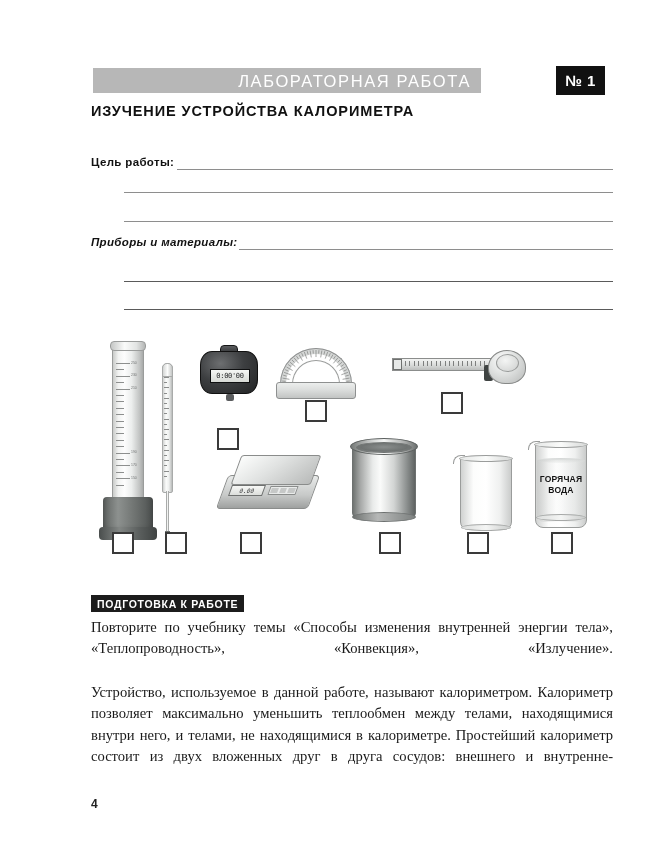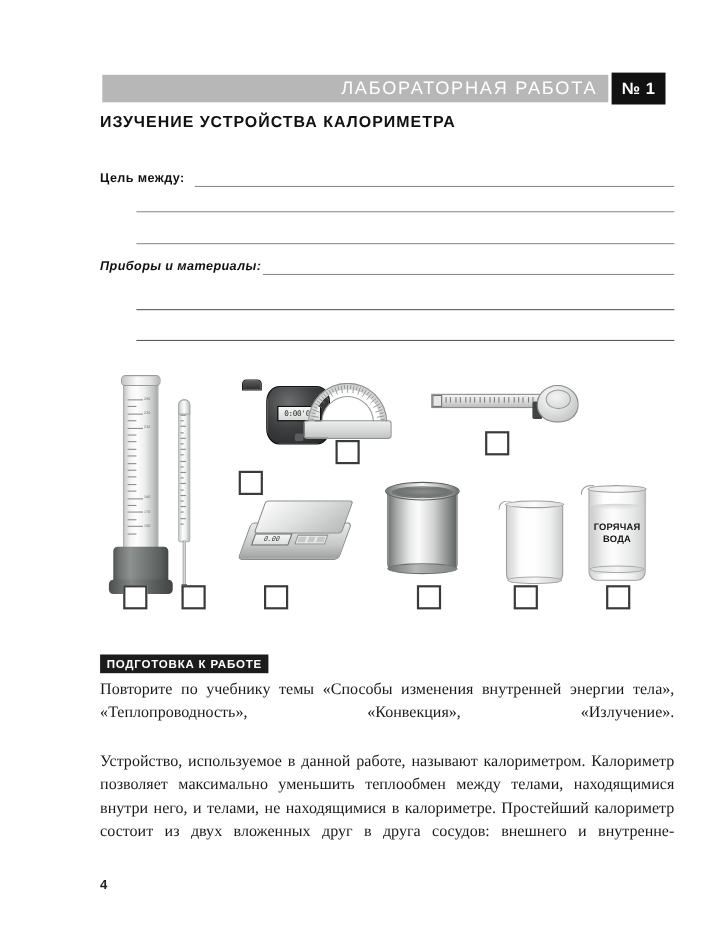--- a/index.html
+++ b/index.html
@@ -18,21 +18,21 @@
     position: absolute;
     inset: 0;
     background: #fff;
   }
 
   
   .header-bar {
     position: absolute;
     left: 93px;
     top: 68px;
-    width: 460px;
+    width: 388px;
     height: 25px;
     background: #b7b7b7;
   }
   .header-bar-label {
     position: absolute;
     right: 10px;
     top: 50%;
     transform: translateY(-50%);
     font-size: 16.5px;
     font-weight: 400;
@@ -212,26 +212,25 @@
     width:11px; height:14px;
     background: linear-gradient(to right,#d3d5d4,#fcfdfc,#c4c6c5);
     border:1px solid #a9abaa;
     border-radius:5px 5px 0 0;
     box-sizing:border-box;
   }
 
   
   .sw-body {
     position:absolute; left:0; top:6px;
-    width:58px; height:53px;
+    width:58px; height:43px;
     background: radial-gradient(ellipse at 35% 28%, #6d6f71 0%, #3d3f41 45%, #232425 100%);
     border-radius: 12px / 14px;
     border:1px solid #111;
     box-sizing:border-box;
-    margin-left:42px;
   }
   .sw-top {
     position:absolute; left:20px; top:0px;
     width:18px; height:10px;
     background: linear-gradient(to bottom,#5c5e60,#2c2e30);
     border-radius:4px 4px 0 0;
     border:1px solid #151617;
     box-sizing:border-box;
   }
   .sw-screen {
@@ -469,21 +468,21 @@
 <body>
 
 <div class="page">
 
   <div class="header-bar">
     <span class="header-bar-label">ЛАБОРАТОРНАЯ РАБОТА</span>
   </div>
   <div class="header-badge">№ 1</div>
   <div class="title">ИЗУЧЕНИЕ УСТРОЙСТВА КАЛОРИМЕТРА</div>
 
-  <div class="field-label" style="left:91px; top:156px;">Цель между:</div>
+  <div class="field-label" style="left:91px; top:156px;">Цель работы:</div>
   <div class="rule thin" style="left:177px; top:169px; width:436px;"></div>
   <div class="rule thin" style="left:124px; top:192px; width:489px;"></div>
   <div class="rule thin" style="left:124px; top:221px; width:489px;"></div>
 
   <div class="field-label" style="left:91px; top:236px;font-style:italic;">Приборы и материалы:</div>
   <div class="rule thin" style="left:239px; top:249px; width:374px;"></div>
   <div class="rule" style="left:124px; top:281px; width:489px;"></div>
   <div class="rule" style="left:124px; top:309px; width:489px;"></div>
 
   <div class="fig" style="left:112px; top:345px; width:52px; height:196px;">

